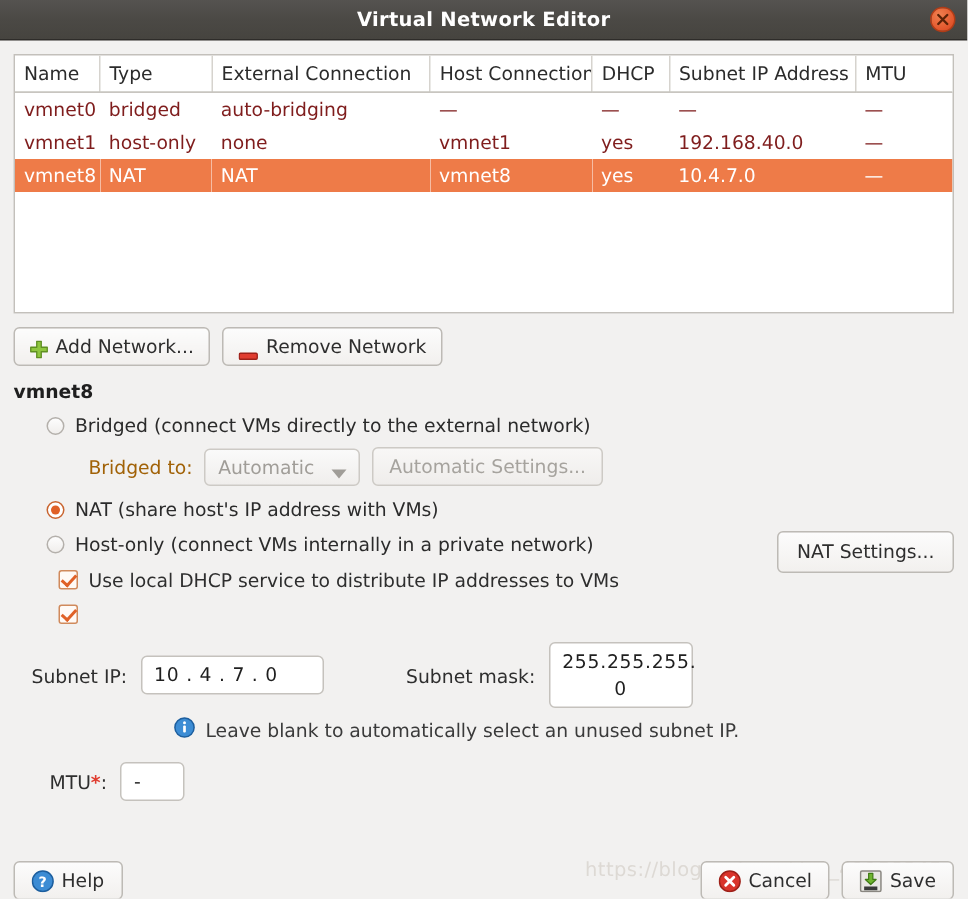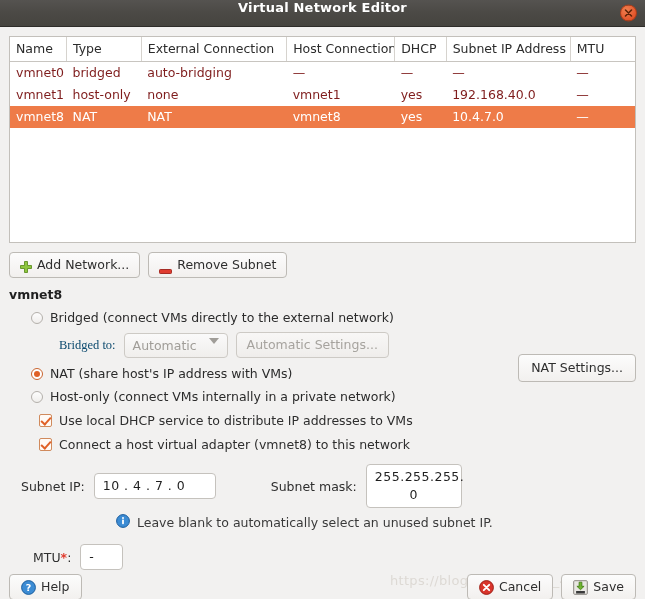--- a/index.html
+++ b/index.html
@@ -16,21 +16,21 @@
     position: relative;
   }
 
   
   #titlebar {
     height: 27px;
     background: linear-gradient(to bottom, #555350 0%, #4b4945 50%, #46443f 100%);
     border-bottom: 1px solid #2e2c29;
     position: relative;
     display: flex;
-    align-items: flex-start;
+    align-items: center;
     justify-content: center;
   }
   #title-text {
     color: #ffffff;
     font-size: 13px;
     font-weight: bold;
     letter-spacing: 0.2px;
   }
   #close-btn {
     position: absolute;
@@ -51,21 +51,21 @@
     padding: 0 9px;
     height: calc(599px - 27px);
     position: relative;
   }
 
   
   #net-table-wrap {
     margin-top: 9px;
     border: 1px solid #c3c0bb;
     background: #ffffff;
-    height: 207px;
+    height: 173px;
     overflow: hidden;
   }
   table#net-table {
     border-collapse: collapse;
     width: 100%;
     table-layout: fixed;
     font-size: 12.5px;
   }
   #net-table thead th {
     background: #ffffff;
@@ -169,25 +169,25 @@
   }
   .radio-label { color: #2b2b2b; }
 
   #bridged-to-row {
     display: flex;
     align-items: center;
     gap: 8px;
     margin-left: 50px;
     margin-top: 7px;
   }
-  #bridged-to-label { color: #0c4a6e; font-family: Liberation Serif, serif; }
+  #bridged-to-label { color: #a16207; }
 
   .combo {
     display: inline-flex;
-    align-items: flex-start;
+    align-items: flex-end;
     justify-content: space-between;
     min-width: 104px;
     background: linear-gradient(to bottom, #fafafa 0%, #f0eeec 100%);
     border: 1px solid #cdcac5;
     border-radius: 4px;
     padding: 4px 8px;
     color: #a09d98;
     cursor: default;
   }
   .caret {
@@ -368,21 +368,21 @@
         </svg>
       </span>
       <span>Add Network...</span>
     </button>
     <button class="btn">
       <span class="icon-minus">
         <svg width="13" height="9" viewBox="0 0 13 9" aria-hidden="true">
           <rect x="0.5" y="2.5" width="12" height="4" rx="0.8" fill="#e03c2f" stroke="#9e2018" stroke-width="0.9"></rect>
         </svg>
       </span>
-      <span>Remove Subnet</span>
+      <span>Remove Network</span>
     </button>
   </div>
 
   <div id="vmnet-label">vmnet8</div>
 
   <div class="radio-row">
     <span class="radio"></span>
     <span class="radio-label">Bridged (connect VMs directly to the external network)</span>
   </div>
 
@@ -410,21 +410,20 @@
   <button class="btn" id="nat-settings-btn">
     <span>NAT Settings...</span>
   </button>
 
   <div class="check-row">
     <span class="checkbox checked"></span>
     <span>Use local DHCP service to distribute IP addresses to VMs</span>
   </div>
   <div class="check-row">
     <span class="checkbox checked"></span>
-    <span>Connect a host virtual adapter (vmnet8) to this network</span>
   </div>
 
   <div id="subnet-row">
     <span>Subnet IP:</span>
     <span class="field" id="subnet-ip-field">10 . 4 . 7 . 0</span>
     <span id="subnet-mask-label">Subnet mask:</span>
     <span class="field" id="subnet-mask-field">255.255.255. 0</span>
   </div>
 
   <div id="hint-row">

